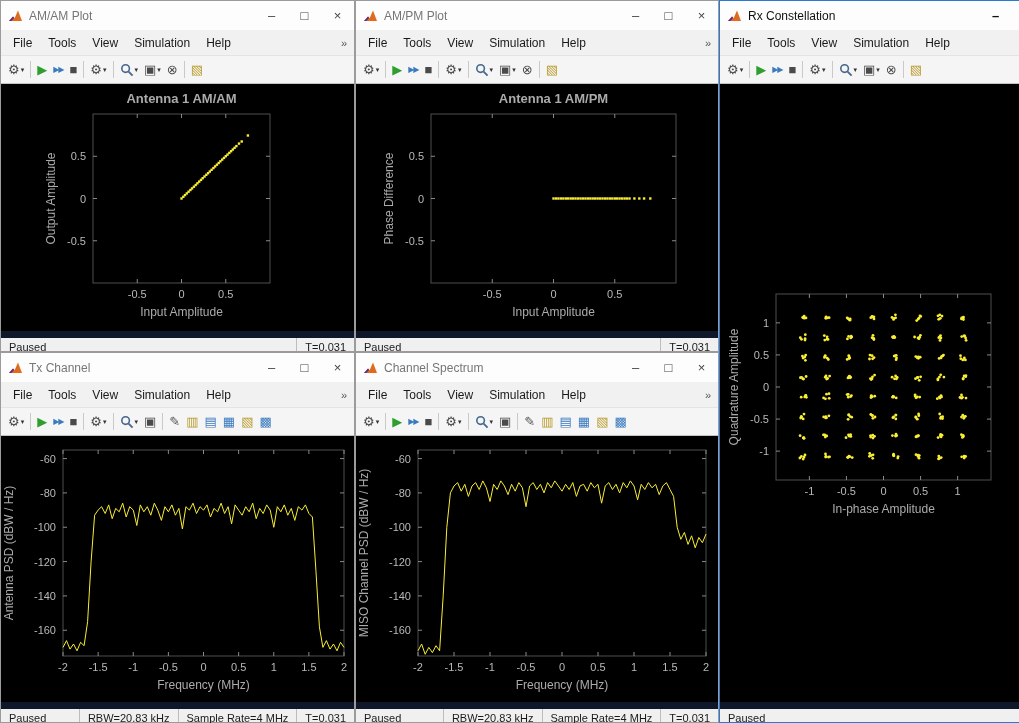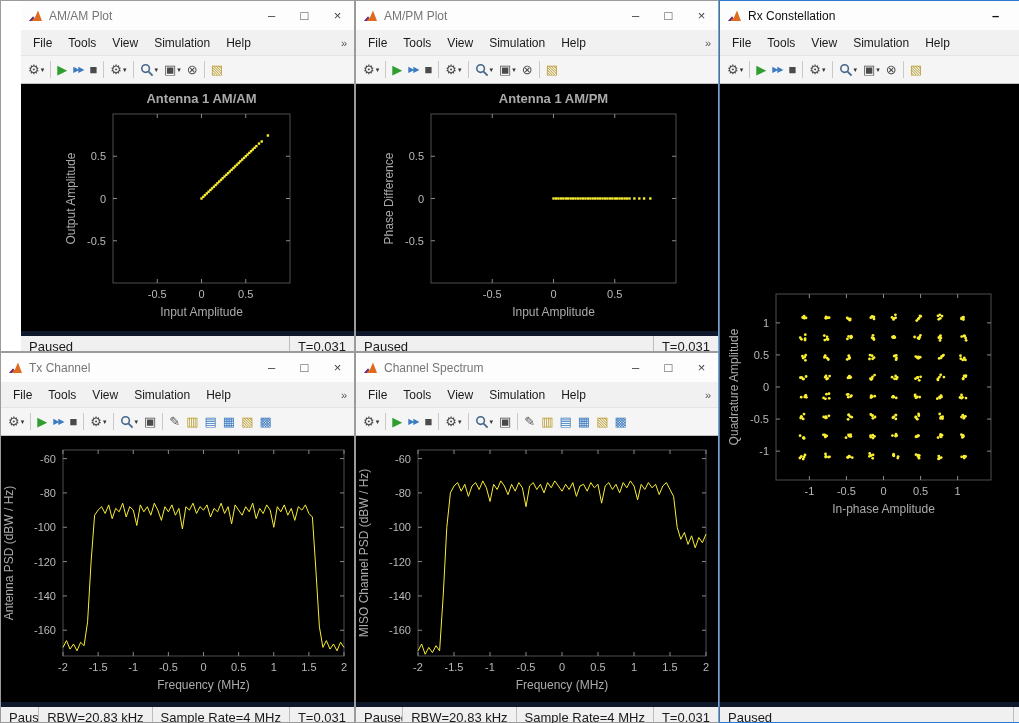--- a/index.html
+++ b/index.html
@@ -1,21 +1,21 @@
 <!DOCTYPE html>
 <html><head>
 <meta charset="utf-8">
 <style>
   * { box-sizing: border-box; }
   body { margin:0; font-family:"Liberation Sans", sans-serif; }
   #screen { position:relative; width:1019px; height:723px; background:#d8d8d8; overflow:hidden; }
 
   .window { position:absolute; display:flex; flex-direction:column; background:#ffffff;
             border:1px solid #9b9b9b; }
-  #w-amam { left:0; top:0; width:355px; height:352px;padding-left:20px; }
+  #w-amam { left:0; top:0; width:355px; height:352px; }
   #w-ampm { left:355px; top:0; width:364px; height:352px; }
   #w-rx   { left:719px; top:0; width:360px; height:723px; border-color:#2a7ad4; z-index:2; }
   #w-tx   { left:0; top:352px; width:355px; height:371px; }
   #w-ch   { left:355px; top:352px; width:364px; height:371px; }
 
   .titlebar { height:29px; flex:0 0 29px; background:#fdfdfd; display:flex; align-items:center;
               padding-left:7px; }
   .app-icon { width:15px; height:14px; display:inline-flex; }
   .title { flex:1; margin-left:6px; font-size:12px; color:#767676; white-space:nowrap; overflow:hidden; }
   .window.active .title { color:#111; }
@@ -32,22 +32,22 @@
              display:flex; align-items:center; padding-left:4px; }
   .tool { display:inline-flex; align-items:center; padding:2px 3px; font-size:13px; color:#4a4a4a;
           line-height:1; }
   .tool .glyph { display:inline-block; }
   .tool .caret { font-size:7px; margin-left:1px; color:#333; }
   .tb-sep { width:1px; height:17px; background:#c9c9c9; margin:0 3px; flex:0 0 1px; }
 
   .chart { flex:1 1 auto; background:#000; overflow:hidden; }
   .chart svg { display:block; }
 
-  .statusbar { height:20px; flex:0 0 20px; background:#f0f0f0; border-top:5px solid #0f172a;
-               display:flex; font-size:13px; color:#1a1a1a; align-items:stretch; }
+  .statusbar { height:20px; flex:0 0 20px; background:#f0f0f0; border-top:7px solid #0f172a;
+               display:flex; font-size:11px; color:#1a1a1a; align-items:stretch; }
   .status-state { flex:1; padding:3px 8px; white-space:nowrap; overflow:hidden; }
   .status-cell { padding:3px 8px; border-left:1px solid #bdbdbd; white-space:nowrap; }
 </style>
 </head>
 <body>
 
 <div id="screen">
 
   <div class="window" id="w-amam">
     <div class="titlebar">

